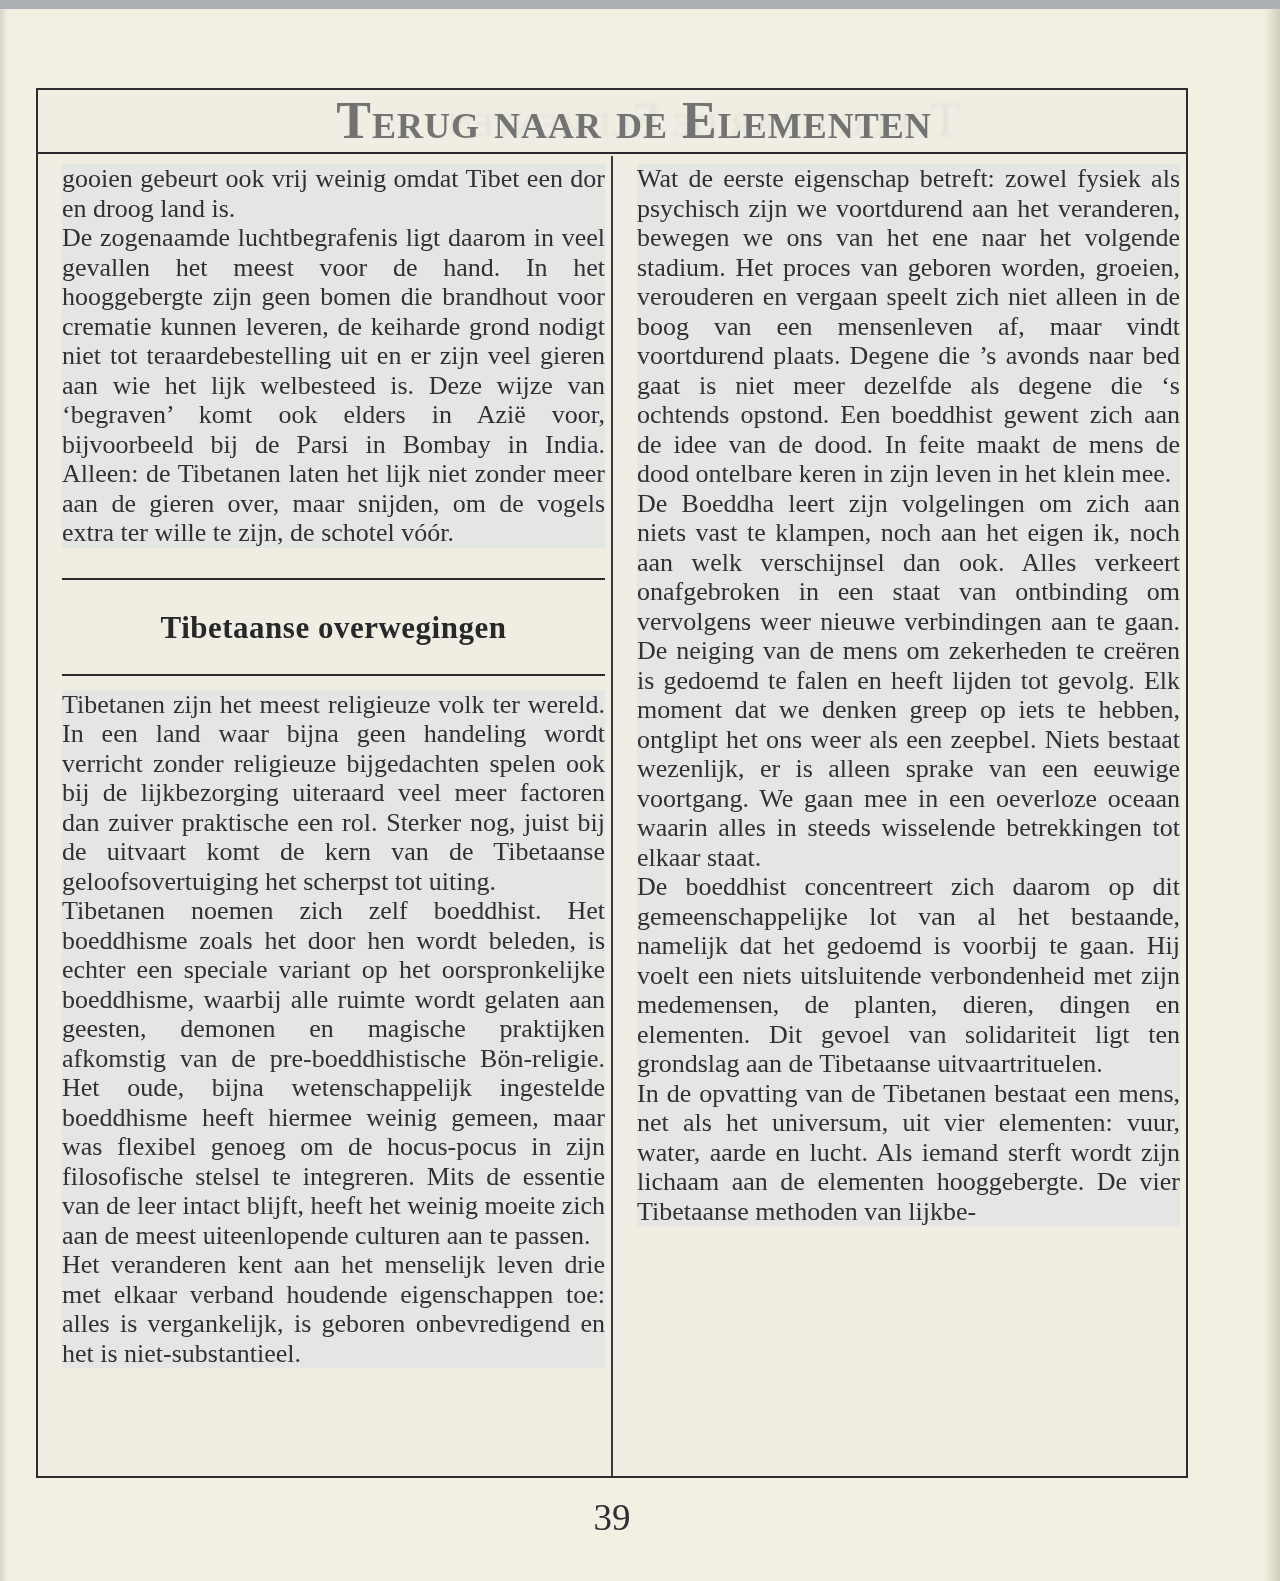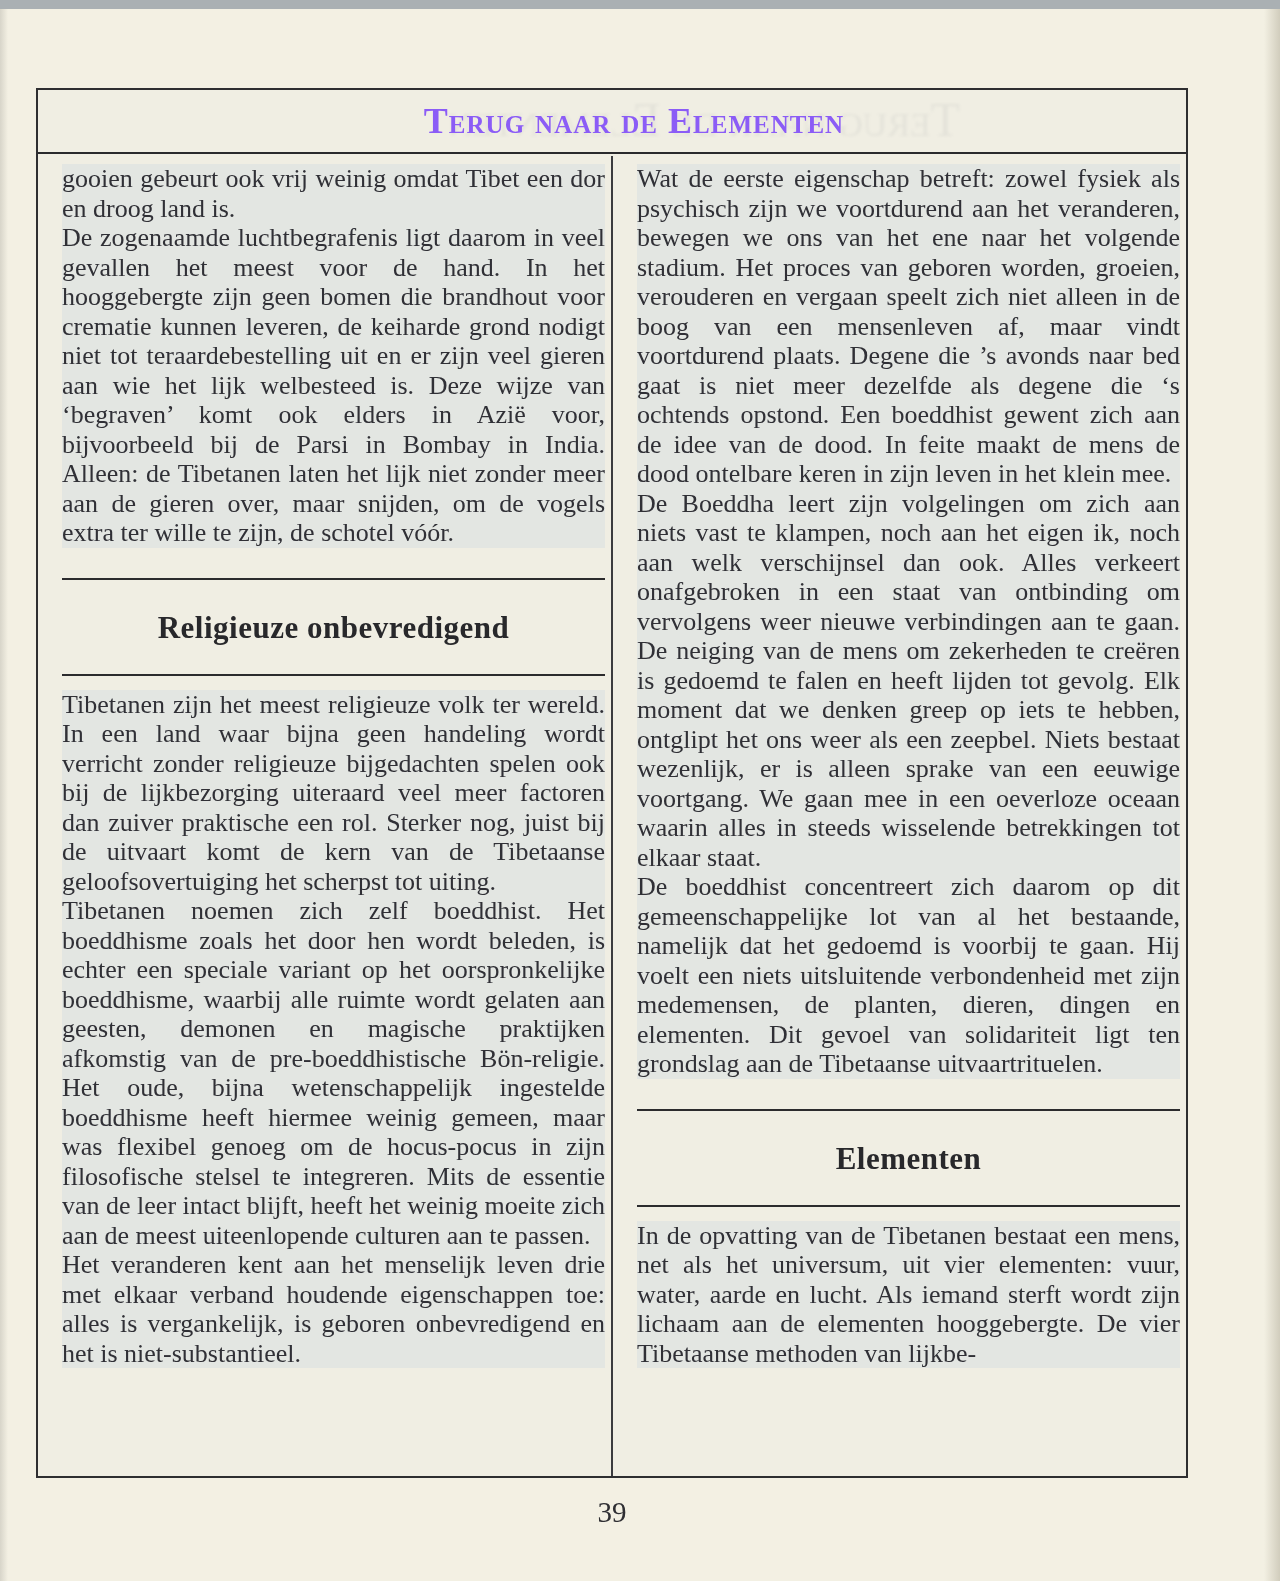--- a/index.html
+++ b/index.html
@@ -41,24 +41,24 @@
     position: absolute; left: 58%; top: 2px;
     transform: translateX(-50%) scaleX(-1);
     font-size: 48px; color: #7d838a; opacity: 0.10;
     filter: blur(1.5px);
     white-space: nowrap;
     font-variant: small-caps;
     pointer-events: none;
   }
   .page-title {
     position: relative;
-    font-size: 36px; line-height: 1;
+    font-size: 52px; line-height: 1;
     font-variant: small-caps;
     letter-spacing: 1px;
-    color: #8b5cf6;
+    color: #737373;
     white-space: nowrap;
     margin-left: 44px;
   }
   .title-rule { height: 0; border-top: 2.5px solid #2a2a2c; margin: 0; }
   .columns {
     position: absolute; top: 64px; bottom: 0; left: 0; right: 0;
     display: flex;
   }
   .column {
     flex: 1 1 0;
@@ -89,21 +89,21 @@
     font-size: 31px;
     font-weight: bold;
     text-align: center;
     color: #28282b;
     letter-spacing: 0.5px;
   }
   .page-number {
     position: absolute;
     top: 1496px; left: 36px; width: 1152px;
     text-align: center;
-    font-size: 29px;
+    font-size: 37px;
     color: #2f2f33;
   }
 </style>
 </head>
 <body>
 
 <div class="scan-strip-top"></div>
 <div class="page-edge-left"></div>
 <div class="page-edge-right"></div>
 
@@ -115,38 +115,35 @@
   </div>
   <div class="title-rule"></div>
 
   <div class="columns">
 
     <div class="column">
       <p class="body-para"><span>gooien gebeurt ook vrij weinig omdat Tibet een dor en droog land is.</span></p>
       <p class="body-para"><span>De zogenaamde luchtbegrafenis ligt daarom in veel gevallen het meest voor de hand. In het hooggebergte zijn geen bomen die brandhout voor crematie kunnen leveren, de keiharde grond nodigt niet tot teraardebestelling uit en er zijn veel gieren aan wie het lijk welbesteed is. Deze wijze van ‘begraven’ komt ook elders in Azië voor, bijvoorbeeld bij de </span><span class="ital">Parsi</span><span> in Bombay in India. Alleen: de Tibetanen laten het lijk niet zonder meer aan de gieren over, maar snijden, om de vogels extra ter wille te zijn, de schotel vóór.</span></p>
 
       <div class="section-heading">
-        <h2 class="section-title">Religieuze onbevredigend</h2>
+        <h2 class="section-title">Tibetaanse overwegingen</h2>
       </div>
 
       <p class="body-para"><span>Tibetanen zijn het meest religieuze volk ter wereld. In een land waar bijna geen handeling wordt verricht zonder religieuze bijgedachten spelen ook bij de lijkbezorging uiteraard veel meer factoren dan zuiver praktische een rol. Sterker nog, juist bij de uitvaart komt de kern van de Tibetaanse geloofsovertuiging het scherpst tot uiting.</span></p>
       <p class="body-para"><span>Tibetanen noemen zich zelf boeddhist. Het boeddhisme zoals het door hen wordt beleden, is echter een speciale variant op het oorspronkelijke boeddhisme, waarbij alle ruimte wordt gelaten aan geesten, demonen en magische praktijken afkomstig van de pre-boeddhistische </span><span class="ital">Bön-religie</span><span>. Het oude, bijna wetenschappelijk ingestelde boeddhisme heeft hiermee weinig gemeen, maar was flexibel genoeg om de hocus-pocus in zijn filosofische stelsel te integreren. Mits de essentie van de leer intact blijft, heeft het weinig moeite zich aan de meest uiteenlopende culturen aan te passen.</span></p>
       <p class="body-para"><span>Het veranderen kent aan het menselijk leven drie met elkaar verband houdende eigenschappen toe: </span><span class="ital">alles is vergankelijk, is geboren onbevredigend en het is niet-substantieel</span><span>.</span></p>
     </div>
 
     <div class="column-divider-rule"></div>
 
     <div class="column">
       <p class="body-para"><span>Wat de eerste eigenschap betreft: zowel fysiek als psychisch zijn we voortdurend aan het veranderen, bewegen we ons van het ene naar het volgende stadium. Het proces van geboren worden, groeien, verouderen en vergaan speelt zich niet alleen in de boog van een mensenleven af, maar vindt voortdurend plaats. Degene die ’s avonds naar bed gaat is niet meer dezelfde als degene die ‘s ochtends opstond. Een boeddhist gewent zich aan de idee van de dood. In feite maakt de mens de dood ontelbare keren in zijn leven in het klein mee.</span></p>
       <p class="body-para"><span>De Boeddha leert zijn volgelingen om zich aan niets vast te klampen, noch aan het eigen ik, noch aan welk verschijnsel dan ook. Alles verkeert onafgebroken in een staat van ontbinding om vervolgens weer nieuwe verbindingen aan te gaan. De neiging van de mens om zekerheden te creëren is gedoemd te falen en heeft lijden tot gevolg. Elk moment dat we denken greep op iets te hebben, ontglipt het ons weer als een zeepbel. Niets bestaat wezenlijk, er is alleen sprake van een eeuwige voortgang. We gaan mee in een oeverloze oceaan waarin alles in steeds wisselende betrekkingen tot elkaar staat.</span></p>
       <p class="body-para"><span>De boeddhist concentreert zich daarom op dit gemeenschappelijke lot van al het bestaande, namelijk dat het gedoemd is voorbij te gaan. Hij voelt een niets uitsluitende verbondenheid met zijn medemensen, de planten, dieren, dingen en elementen. Dit gevoel van solidariteit ligt ten grondslag aan de Tibetaanse uitvaartrituelen.</span></p>
 
-      <div class="section-heading">
-        <h2 class="section-title">Elementen</h2>
-      </div>
 
       <p class="body-para"><span>In de opvatting van de Tibetanen bestaat een mens, net als het universum, uit vier elementen: vuur, water, aarde en lucht. Als iemand sterft wordt zijn lichaam aan de elementen hooggebergte. De vier Tibetaanse methoden van lijkbe-</span></p>
     </div>
 
   </div>
 </div>
 
 <div class="page-number">39</div>
 
 </body></html>

